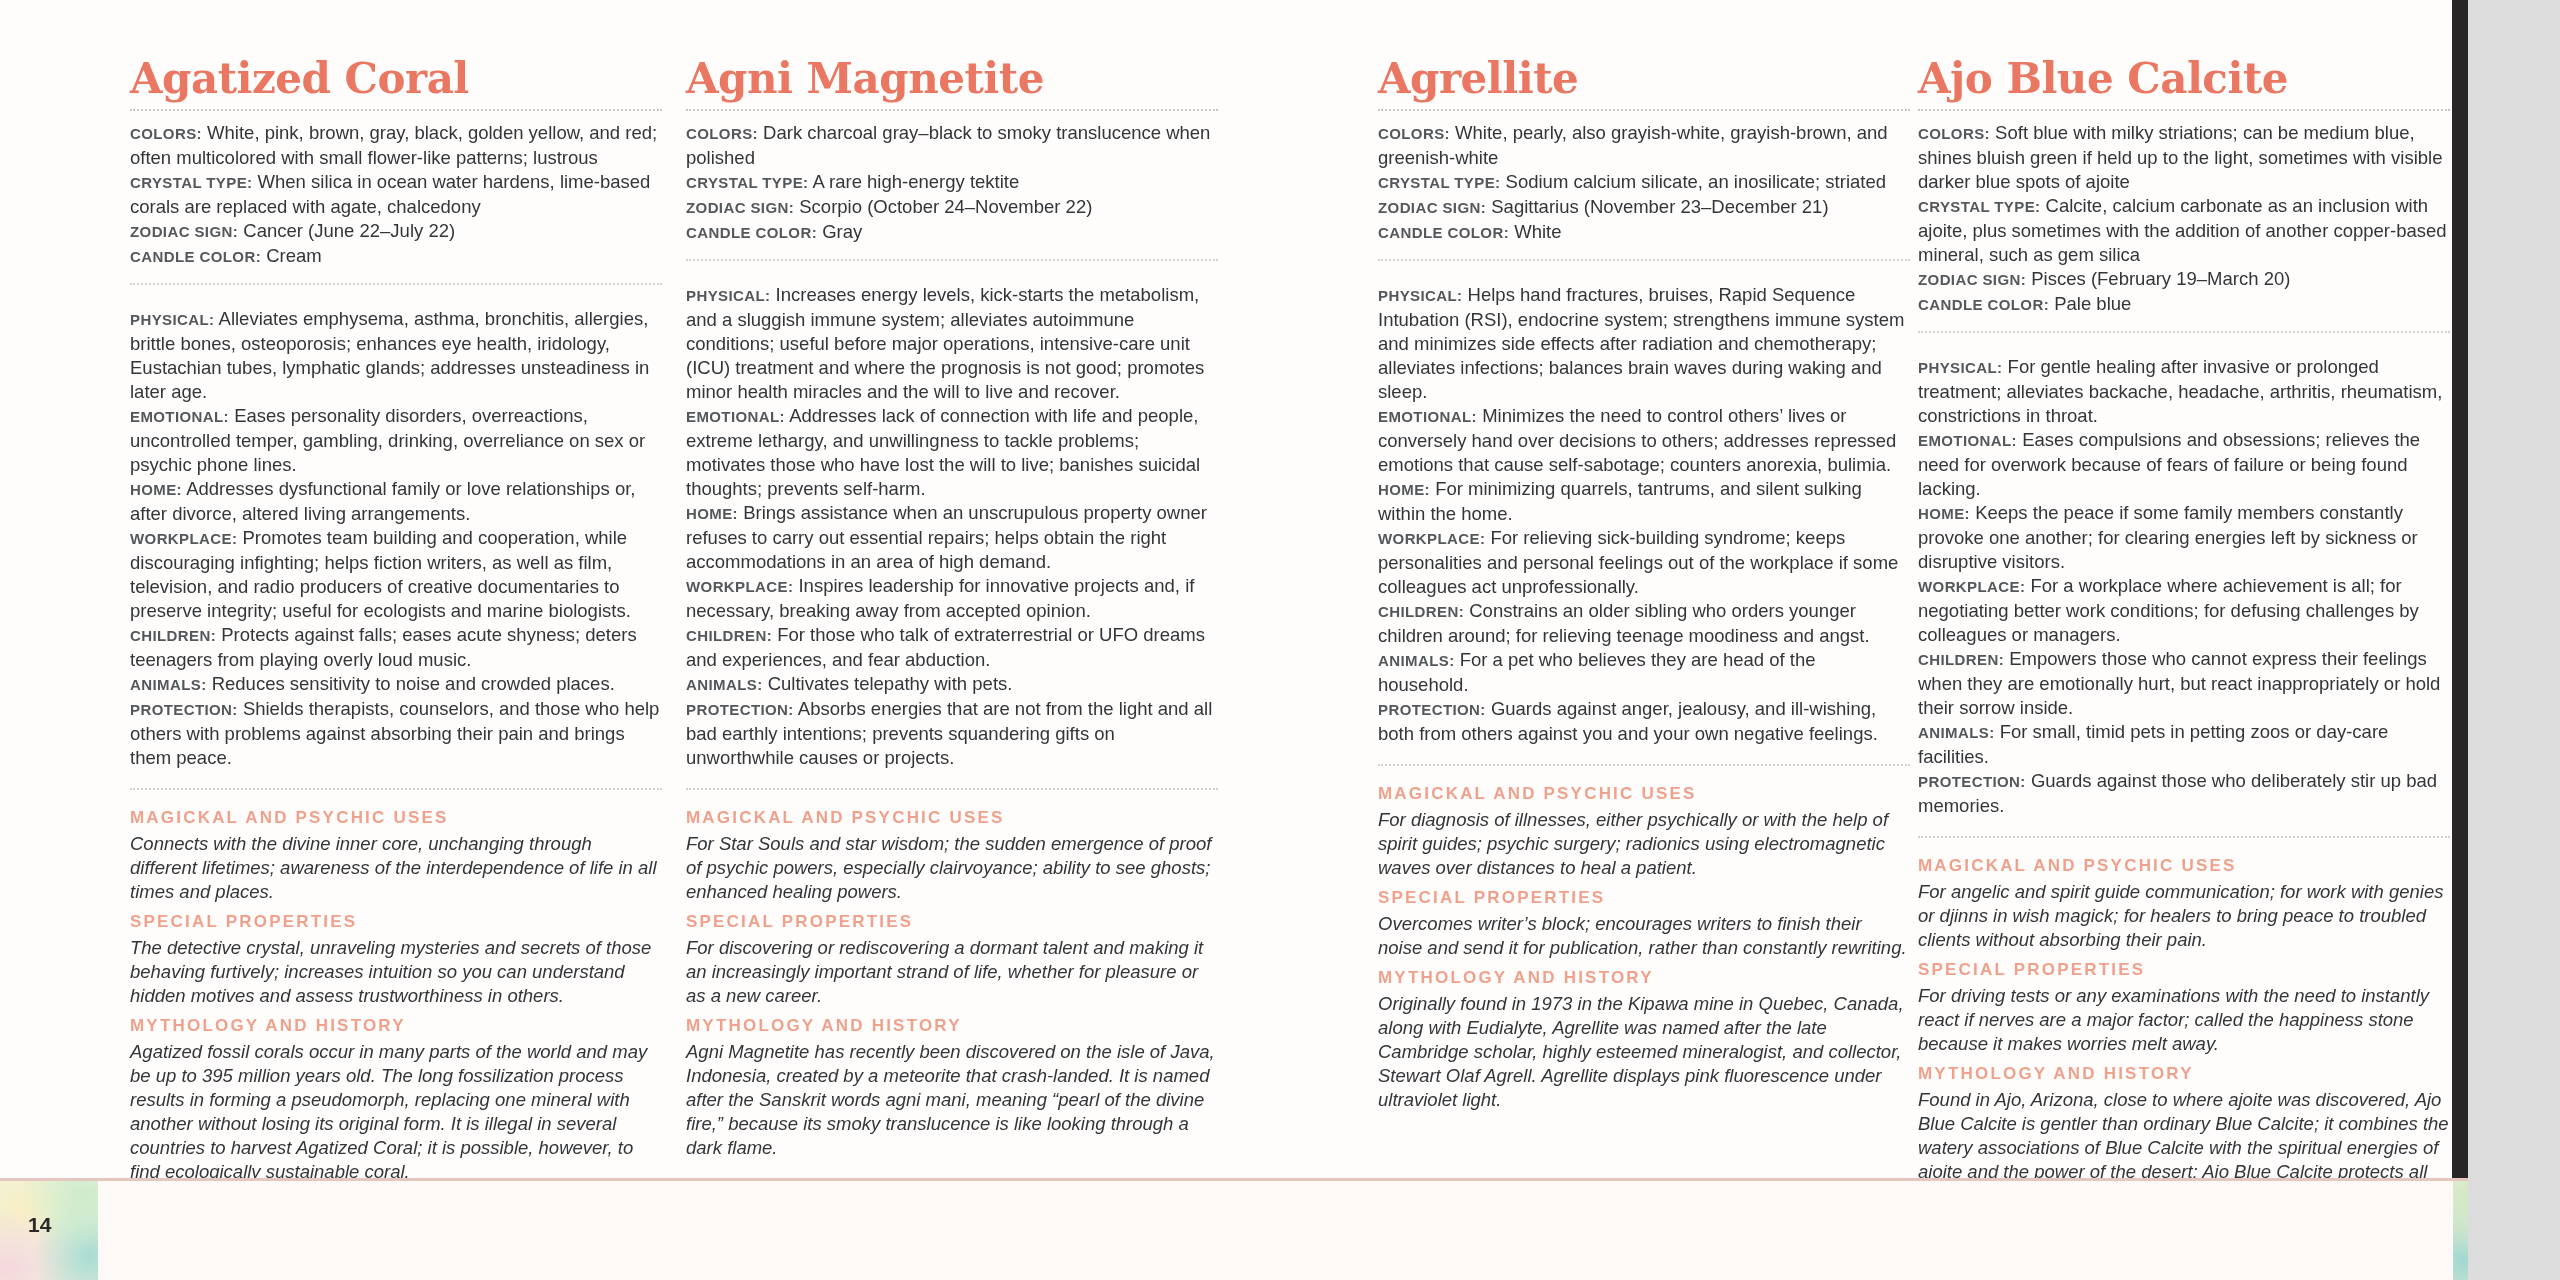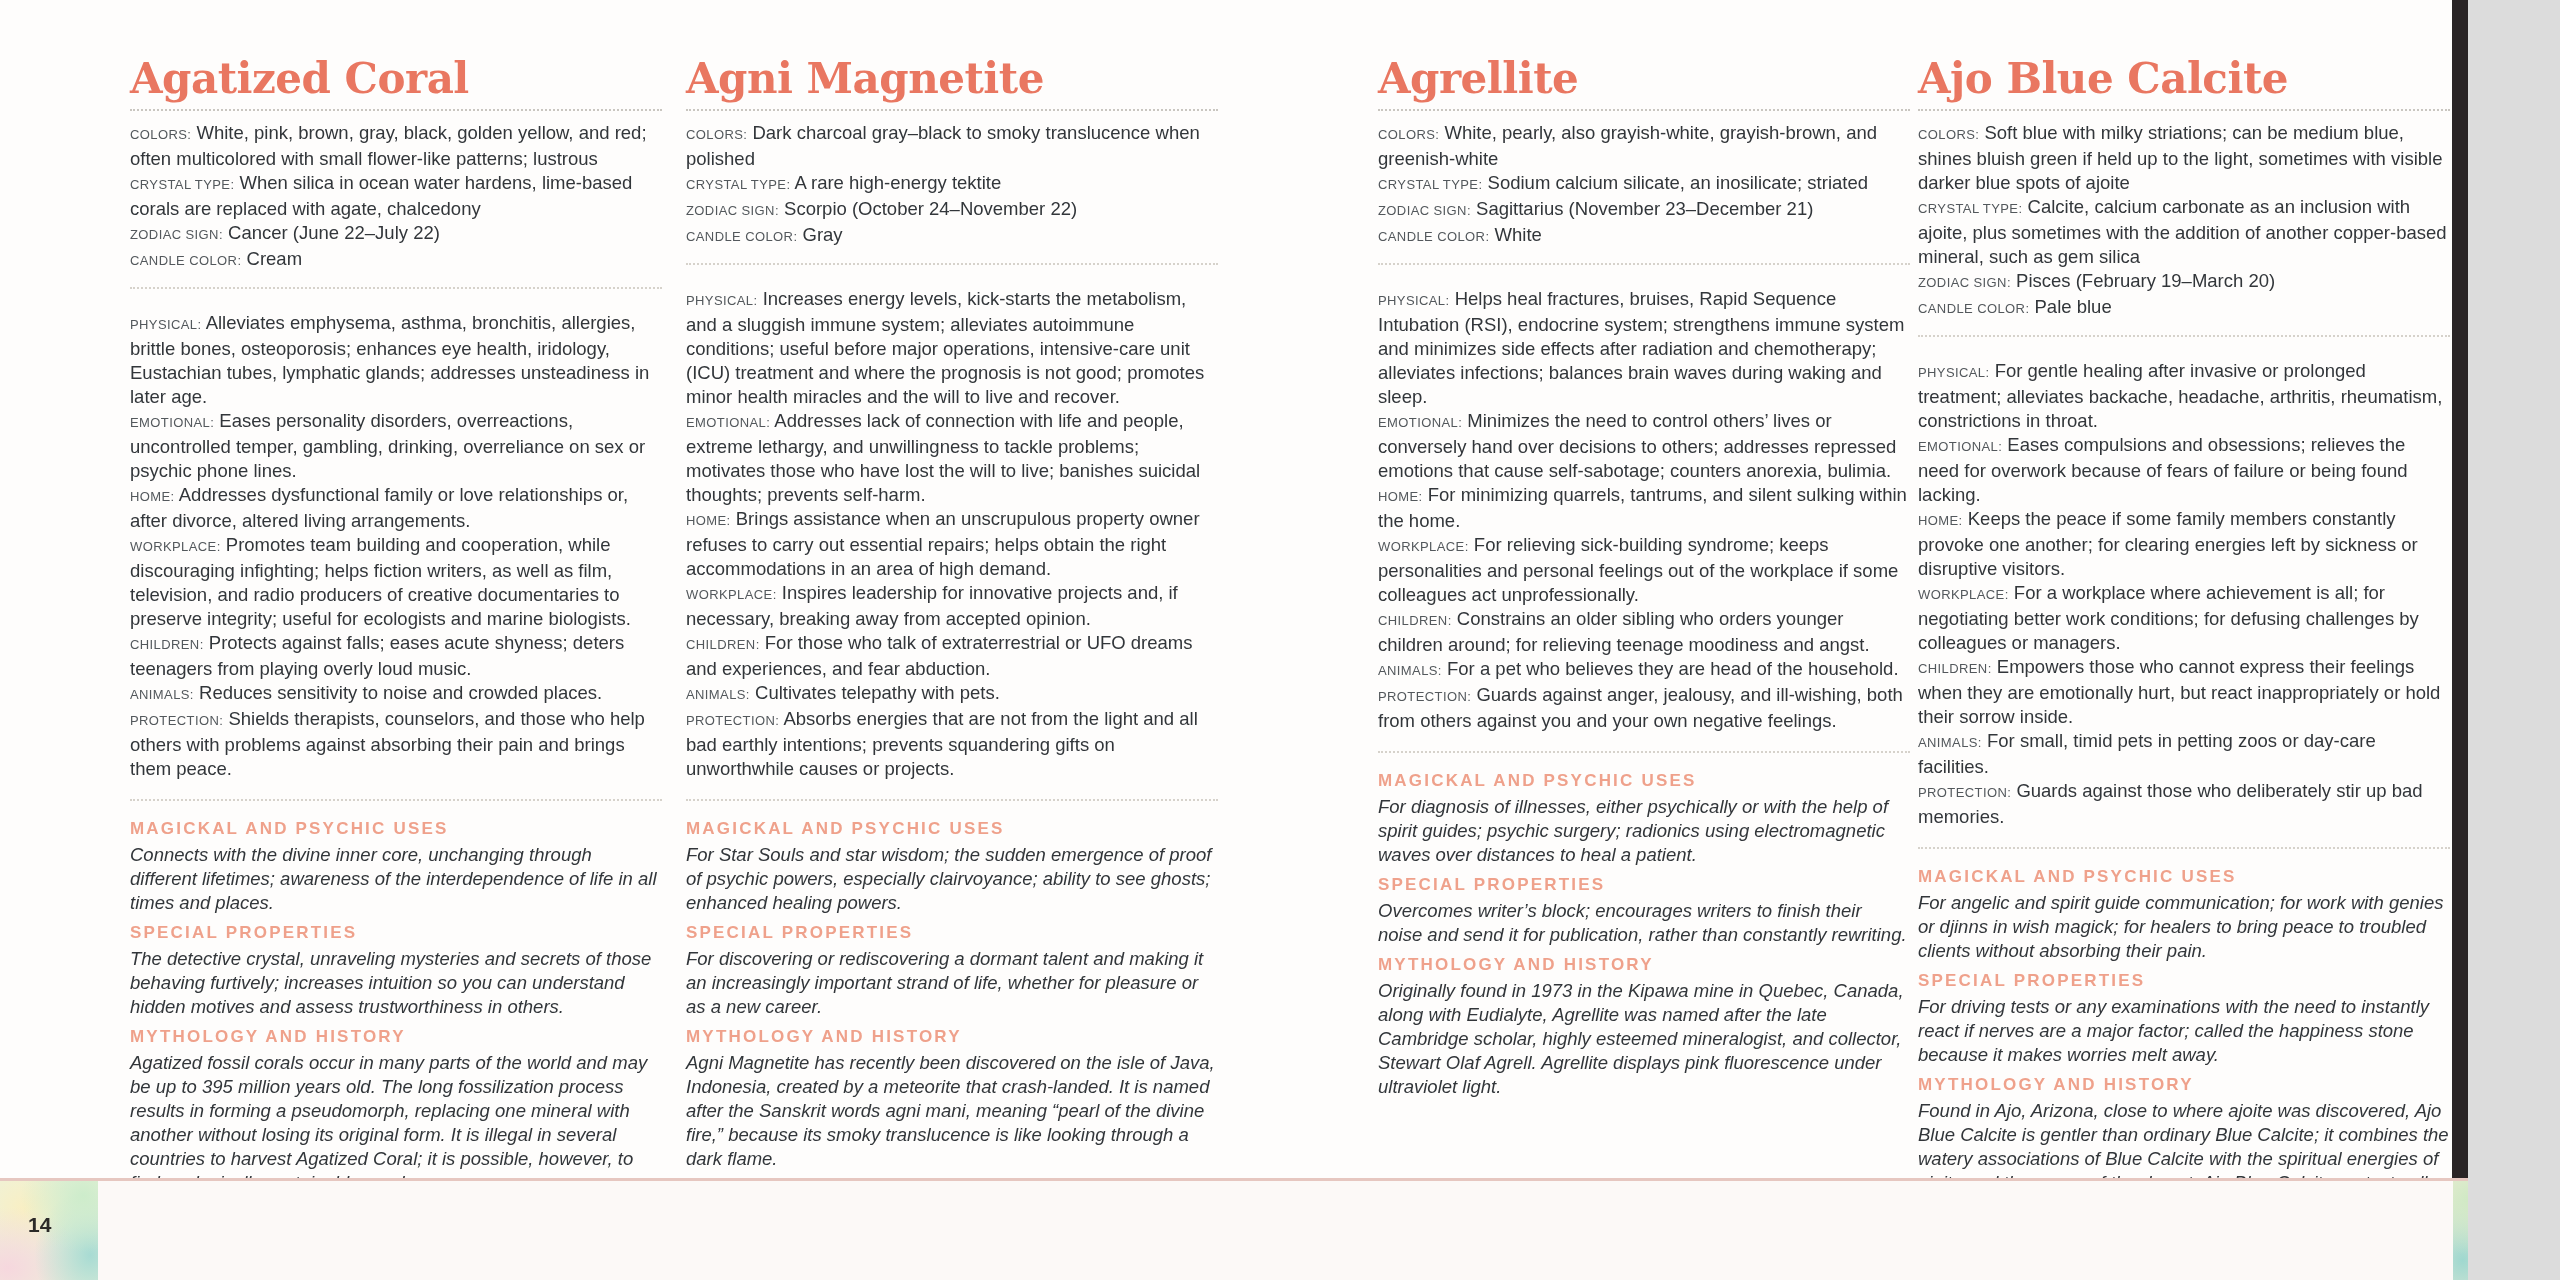--- a/index.html
+++ b/index.html
@@ -5,21 +5,21 @@
   html,body{margin:0;padding:0;background:#dcdcdc;}
   .spread{position:relative;width:2468px;height:1280px;background:#fefdfc;
           font-family:"Liberation Sans",sans-serif;overflow:hidden;}
   
   .entry{position:absolute;top:56px;width:532px;color:#32363a;
          font-size:18.5px;line-height:24px;}
   .title{font-family:"DejaVu Serif",serif;font-weight:bold;font-size:42px;line-height:46px;
          color:#e97761;margin:0 0 10px 0;padding-bottom:7px;letter-spacing:-0.5px;
          border-bottom:2px dotted #c9c6c0;}
   .line{margin:0;}
-  .lbl{font-weight:normal;font-size:13px;letter-spacing:0.4px;color:#53585c;}
+  .lbl{font-weight:bold;font-size:15px;letter-spacing:0.4px;color:#53585c;}
   .rule{border-top:2px dotted #d6d2cb;margin:14px 0 22px;}
   .rule2{margin:18px 0 16px;}
   .sec{font-size:17px;font-weight:bold;letter-spacing:2.2px;color:#efa18b;
        margin:6px 0 2px;line-height:24px;}
   .secp{margin:0;font-style:italic;}
   
   .sidebar{position:absolute;left:2452px;top:0;width:108px;height:1178px;background:#292425;}
   .sidebar .letter{margin-top:40px;text-align:center;color:#e06a57;
                    font-weight:bold;font-size:27px;letter-spacing:1px;}
   .sidebar .vtext{position:absolute;top:88px;left:50%;transform:translateX(-50%);
@@ -98,21 +98,21 @@
     <p class="secp">Agni Magnetite has recently been discovered on the isle of Java, Indonesia, created by a meteorite that crash-landed. It is named after the Sanskrit words agni mani, meaning “pearl of the divine fire,” because its smoky translucence is like looking through a dark flame.</p>
   </article>
 
   <article class="entry" style="left:1378px">
     <h2 class="title">Agrellite</h2>
     <p class="line"><span class="lbl">COLORS:</span> <span>White, pearly, also grayish-white, grayish-brown, and greenish-white</span></p>
     <p class="line"><span class="lbl">CRYSTAL TYPE:</span> <span>Sodium calcium silicate, an inosilicate; striated</span></p>
     <p class="line"><span class="lbl">ZODIAC SIGN:</span> <span>Sagittarius (November 23–December 21)</span></p>
     <p class="line"><span class="lbl">CANDLE COLOR:</span> <span>White</span></p>
     <div class="rule"></div>
-    <p class="line"><span class="lbl">PHYSICAL:</span> <span>Helps heal fractures, bruises, Rapid Sequence Intubation (RSI), endocrine system; strengthens immune system and minimizes side effects after radiation and chemotherapy; alleviates infections; balances brain waves during waking and sleep.</span></p>
+    <p class="line"><span class="lbl">PHYSICAL:</span> <span>Helps hand fractures, bruises, Rapid Sequence Intubation (RSI), endocrine system; strengthens immune system and minimizes side effects after radiation and chemotherapy; alleviates infections; balances brain waves during waking and sleep.</span></p>
     <p class="line"><span class="lbl">EMOTIONAL:</span> <span>Minimizes the need to control others’ lives or conversely hand over decisions to others; addresses repressed emotions that cause self-sabotage; counters anorexia, bulimia.</span></p>
     <p class="line"><span class="lbl">HOME:</span> <span>For minimizing quarrels, tantrums, and silent sulking within the home.</span></p>
     <p class="line"><span class="lbl">WORKPLACE:</span> <span>For relieving sick-building syndrome; keeps personalities and personal feelings out of the workplace if some colleagues act unprofessionally.</span></p>
     <p class="line"><span class="lbl">CHILDREN:</span> <span>Constrains an older sibling who orders younger children around; for relieving teenage moodiness and angst.</span></p>
     <p class="line"><span class="lbl">ANIMALS:</span> <span>For a pet who believes they are head of the household.</span></p>
     <p class="line"><span class="lbl">PROTECTION:</span> <span>Guards against anger, jealousy, and ill-wishing, both from others against you and your own negative feelings.</span></p>
     <div class="rule rule2"></div>
     <h3 class="sec">MAGICKAL AND PSYCHIC USES</h3>
     <p class="secp">For diagnosis of illnesses, either psychically or with the help of spirit guides; psychic surgery; radionics using electromagnetic waves over distances to heal a patient.</p>
     <h3 class="sec">SPECIAL PROPERTIES</h3>

